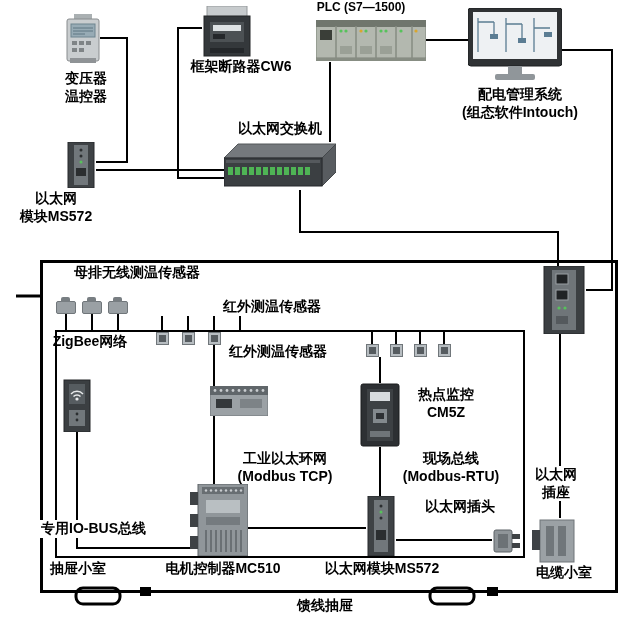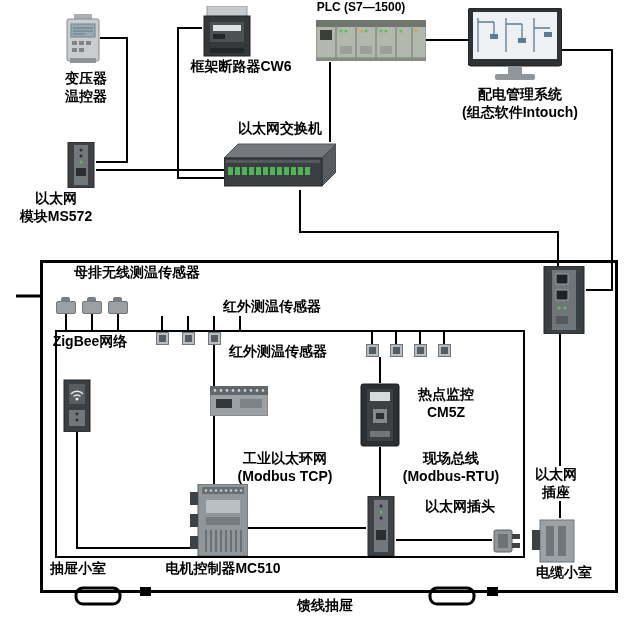--- a/index.html
+++ b/index.html
@@ -285,20 +285,22 @@
   <div class="lbl" style="left:206px;top:298px;width:132px">红外测温传感器</div>
   <div class="lbl" style="left:42px;top:333px;width:96px">ZigBee网络</div>
   <div class="lbl" style="left:220px;top:343px;width:116px">红外测温传感器</div>
   <div class="lbl" style="left:400px;top:386px;width:92px">热点监控
 CM5Z</div>
   <div class="lbl" style="left:216px;top:450px;width:138px">工业以太环网
 (Modbus TCP)</div>
   <div class="lbl" style="left:384px;top:450px;width:134px">现场总线
 (Modbus-RTU)</div>
   <div class="lbl" style="left:414px;top:498px;width:92px">以太网插头</div>
+  <div class="lbl nw bg" style="left:40px;top:520px">专用IO-BUS总线</div>
   <div class="lbl" style="left:40px;top:560px;width:76px">抽屉小室</div>
   <div class="lbl" style="left:146px;top:560px;width:154px">电机控制器MC510</div>
+  <div class="lbl" style="left:306px;top:560px;width:152px">以太网模块MS572</div>
   <div class="lbl bg" style="left:526px;top:466px;width:58px">以太网
 插座</div>
   <div class="lbl" style="left:524px;top:564px;width:80px">电缆小室</div>
   <div class="lbl" style="left:278px;top:597px;width:94px">馈线抽屉</div>
 
 </div>
 
 </body></html>

